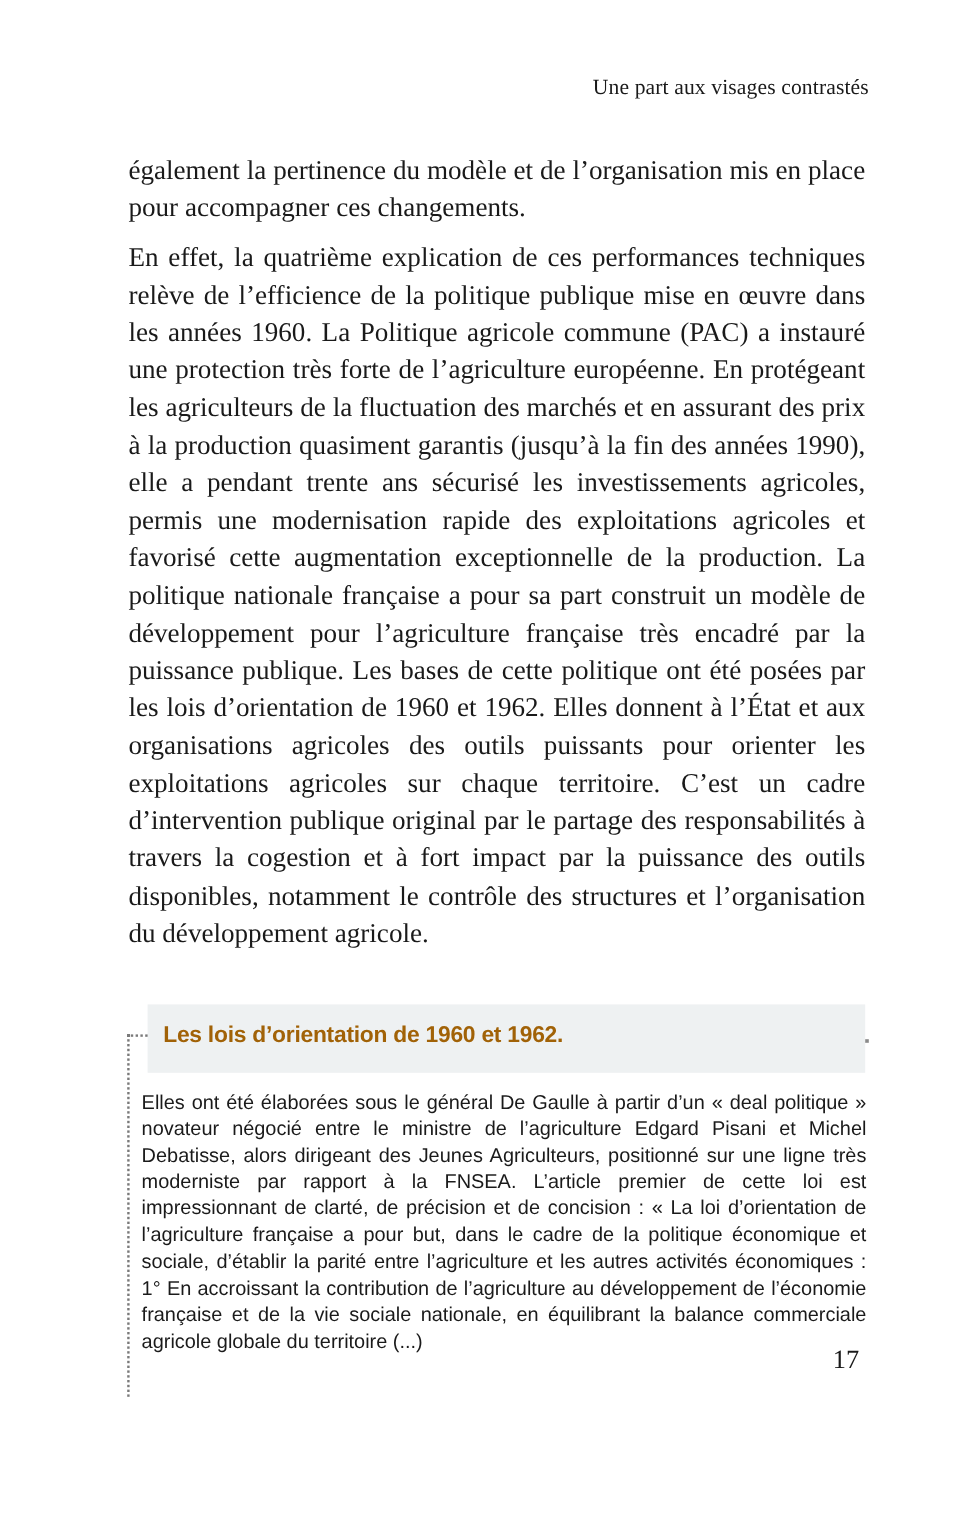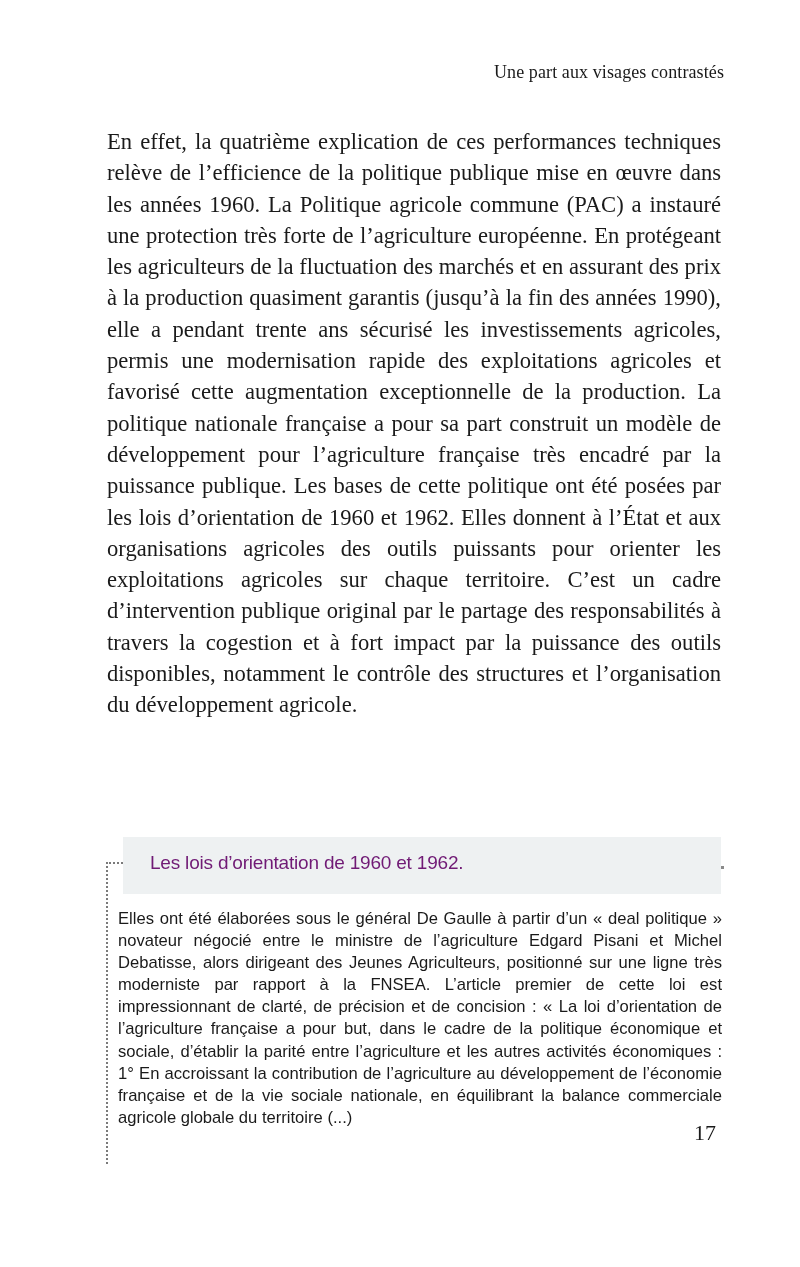--- a/index.html
+++ b/index.html
@@ -8,59 +8,60 @@
     position: absolute; top: 62px; right: 76px;
     font-family: "Liberation Serif", "DejaVu Serif", serif;
     font-size: 18px; color: #1a1a1a; letter-spacing: 0.1px;
   }
   .body-text {
     position: absolute; left: 107px; width: 614px; top: 126px;
     font-family: "Liberation Serif", "DejaVu Serif", serif;
     font-size: 22.6px; line-height: 31.3px; text-align: justify; color: #1a1a1a;
   }
   .body-text p { margin: 0; }
-  .body-text p + p { margin-top: 10px; font-weight: bold; }
+  .body-text p + p { margin-top: 10px; }
   .box-dotted-left {
     position: absolute; left: 106px; top: 862px; width: 0; height: 302px;
     border-left: 2px dotted #7a7a7a;
   }
   .box-dotted-top {
     position: absolute; left: 106px; top: 862px; width: 17px; height: 0;
     border-top: 2px dotted #7a7a7a;
   }
   .box-header {
     position: absolute; left: 123px; top: 837px; width: 598px; height: 57px;
     background: #eef1f2;
   }
   .box-tick {
     position: absolute; left: 721px; top: 866px; width: 3px; height: 3px; background: #8a8a8a;
   }
   .box-title {
-    position: absolute; left: 150px; top: 852px;
+    position: absolute; left: 136px; top: 852px;
     font-family: "Liberation Sans", "DejaVu Sans", sans-serif;
-    font-weight: normal; font-size: 19px; color: #701a75; letter-spacing: -0.2px;
+    font-weight: bold; font-size: 19px; color: #a16207; letter-spacing: -0.2px;
   }
   .box-text {
     position: absolute; left: 118px; width: 604px; top: 908px;
     font-family: "Liberation Sans", "DejaVu Sans", sans-serif;
     font-size: 16.6px; line-height: 22.1px; text-align: justify; color: #1a1a1a;
   }
   .box-text p { margin: 0; }
   .folio {
     position: absolute; top: 1120px; right: 84px;
     font-family: "Liberation Serif", "DejaVu Serif", serif;
     font-size: 22px; color: #1a1a1a;
   }
 </style>
 </head>
 <body>
 
 <div class="running-head">Une part aux visages contrastés</div>
 
 <div class="body-text">
+  <p>également la pertinence du modèle et de l’organisation mis en place pour accompagner ces changements.</p>
   <p>En effet, la quatrième explication de ces performances techniques relève de l’efficience de la politique publique mise en œuvre dans les années 1960. La Politique agricole commune (PAC) a instauré une protection très forte de l’agriculture européenne. En protégeant les agriculteurs de la fluctuation des marchés et en assurant des prix à la production quasiment garantis (jusqu’à la fin des années 1990), elle a pendant trente ans sécurisé les investissements agricoles, permis une modernisation rapide des exploitations agricoles et favorisé cette augmentation exceptionnelle de la production. La politique nationale française a pour sa part construit un modèle de développement pour l’agriculture française très encadré par la puissance publique. Les bases de cette politique ont été posées par les lois d’orientation de 1960 et 1962. Elles donnent à l’État et aux organisations agricoles des outils puissants pour orienter les exploitations agricoles sur chaque territoire. C’est un cadre d’intervention publique original par le partage des responsabilités à travers la cogestion et à fort impact par la puissance des outils disponibles, notamment le contrôle des structures et l’organisation du développement agricole.</p>
 </div>
 
 <div>
   <div class="box-header"></div>
   <div class="box-dotted-top"></div>
   <div class="box-dotted-left"></div>
   <div class="box-tick"></div>
   <div class="box-title">Les lois d’orientation de 1960 et 1962.</div>
   <div class="box-text">

